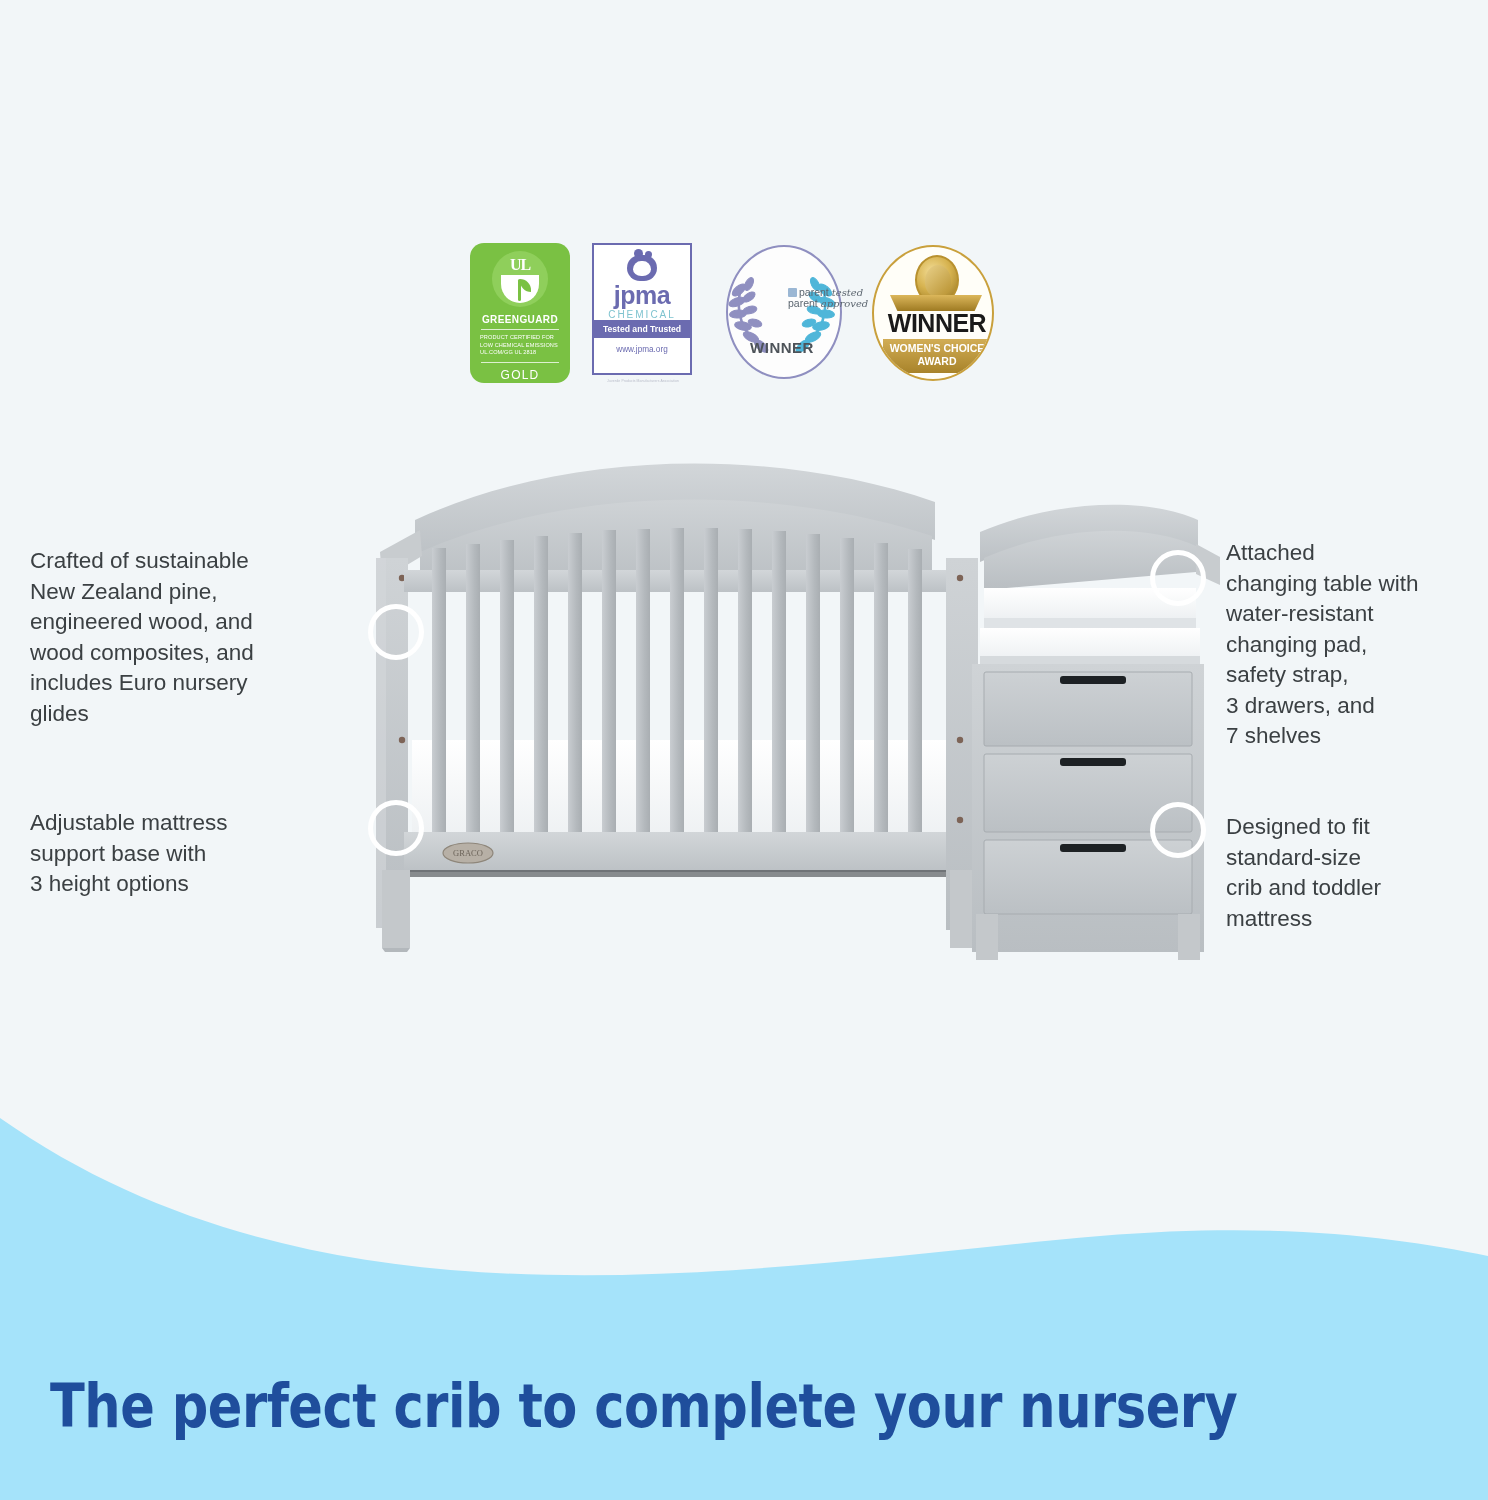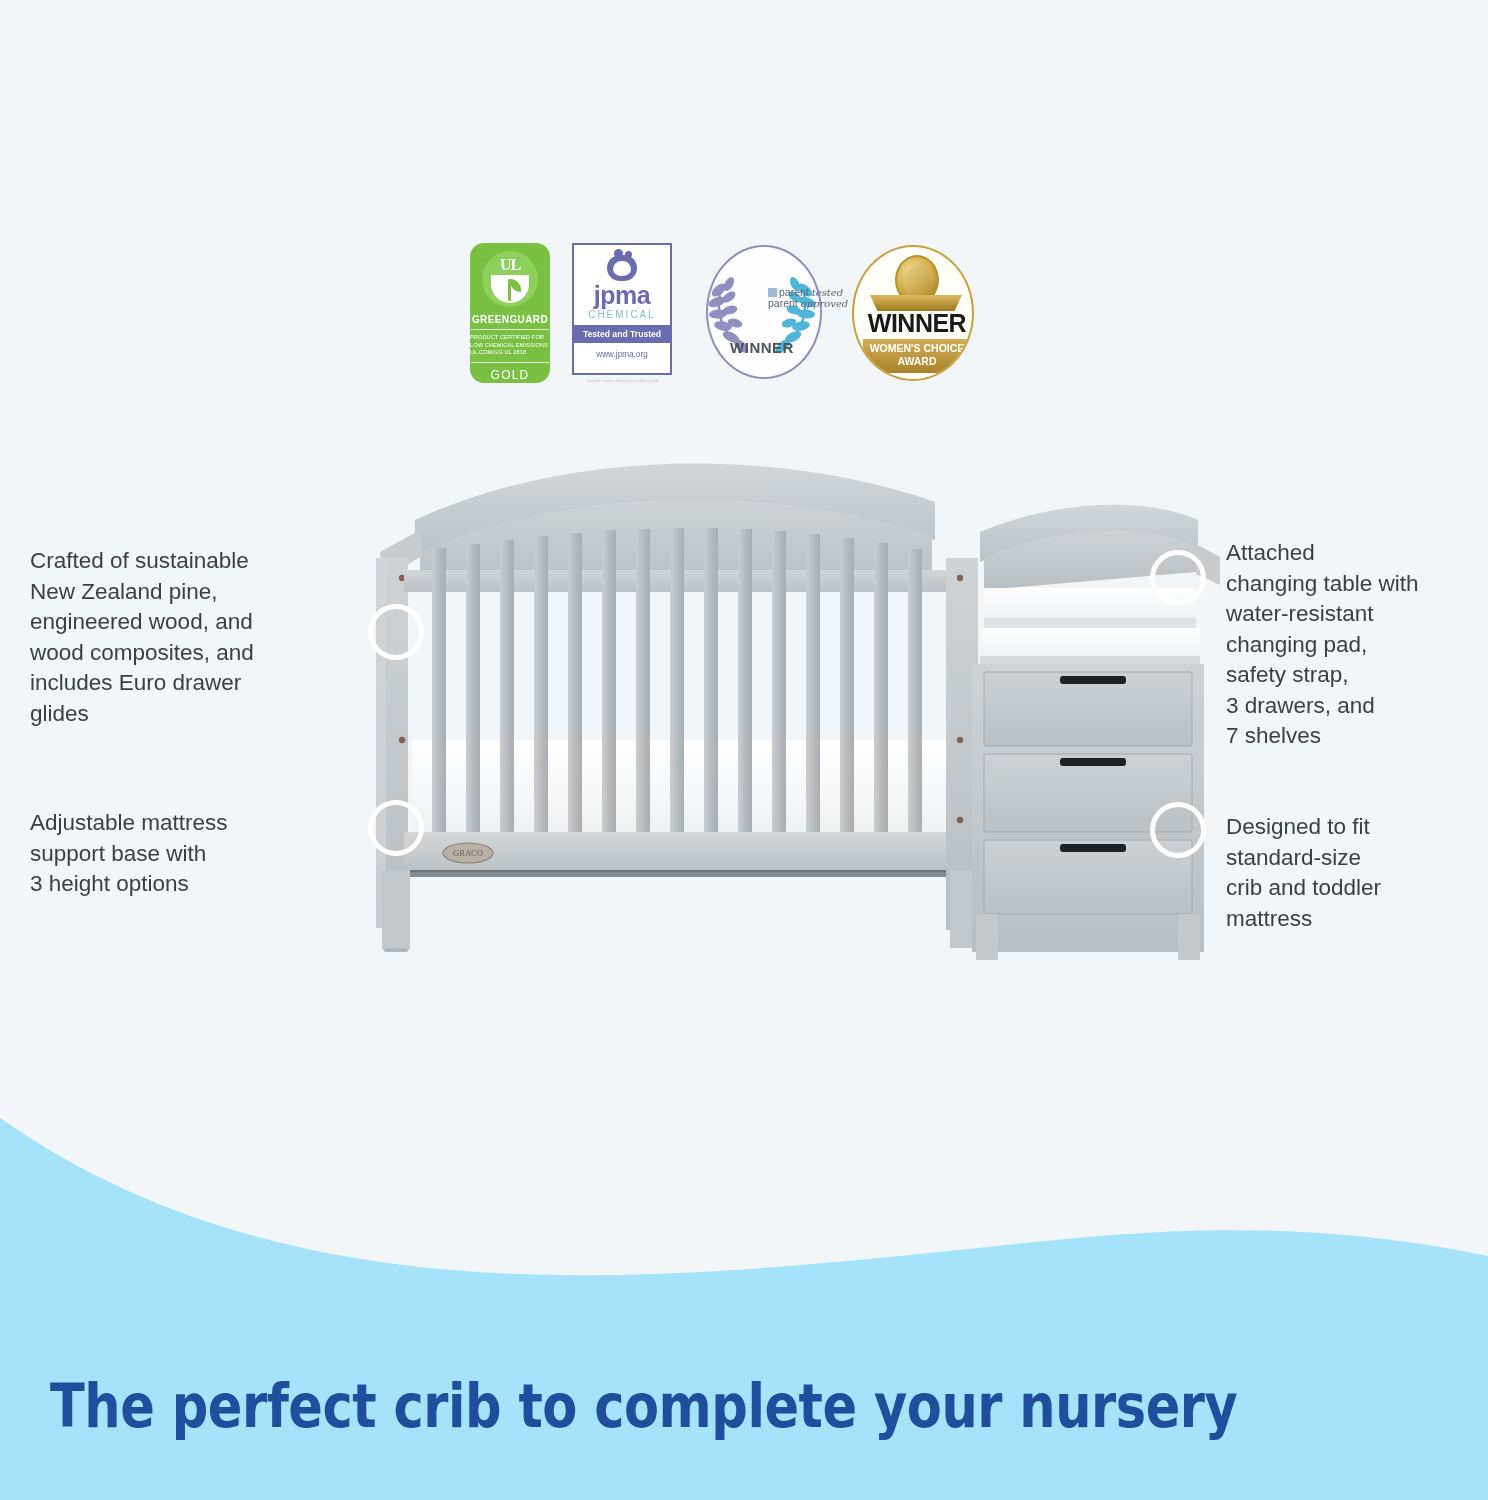--- a/index.html
+++ b/index.html
@@ -42,21 +42,21 @@
     display: flex;
     align-items: flex-start;
     justify-content: flex-start;
     gap: 22px;
     z-index: 3;
   }
   .badge { position: relative; }
 
   
   .bg-gg {
-    width: 80px;
+    width: 100px;
     height: 140px;
     border-radius: 14px;
     background: #7ac143;
     color: #ffffff;
     display: flex;
     flex-direction: column;
     align-items: center;
     padding-top: 6px;
     box-sizing: border-box;
   }
@@ -201,21 +201,20 @@
     letter-spacing: -0.5px;
     margin-top: 1px;
   }
   .jpma-cert {
     font-size: 10px;
     letter-spacing: 2px;
     color: #7ec3cf;
     margin-top: 1px;
   }
   .jpma-band {
-    margin-top: 5px;
     width: 100%;
     background: #6b6bb0;
     color: #ffffff;
     font-size: 8.6px;
     font-weight: bold;
     text-align: center;
     padding: 4px 0;
   }
   .jpma-url {
     font-size: 8.2px;
@@ -619,21 +618,21 @@
 
   <div class="callout-dot" id="dot-1"></div>
   <div class="callout-dot" id="dot-2"></div>
   <div class="callout-dot" id="dot-3"></div>
   <div class="callout-dot" id="dot-4"></div>
 
   <div class="feature" id="feat-left-1">Crafted of sustainable
 New Zealand pine,
 engineered wood, and
 wood composites, and
-includes Euro drawer
+includes Euro nursery
 glides</div>
   <div class="feature" id="feat-left-2">Adjustable mattress
 support base with
 3 height options</div>
   <div class="feature" id="feat-right-1">Attached
 changing table with
 water-resistant
 changing pad,
 safety strap,
 3 drawers, and

